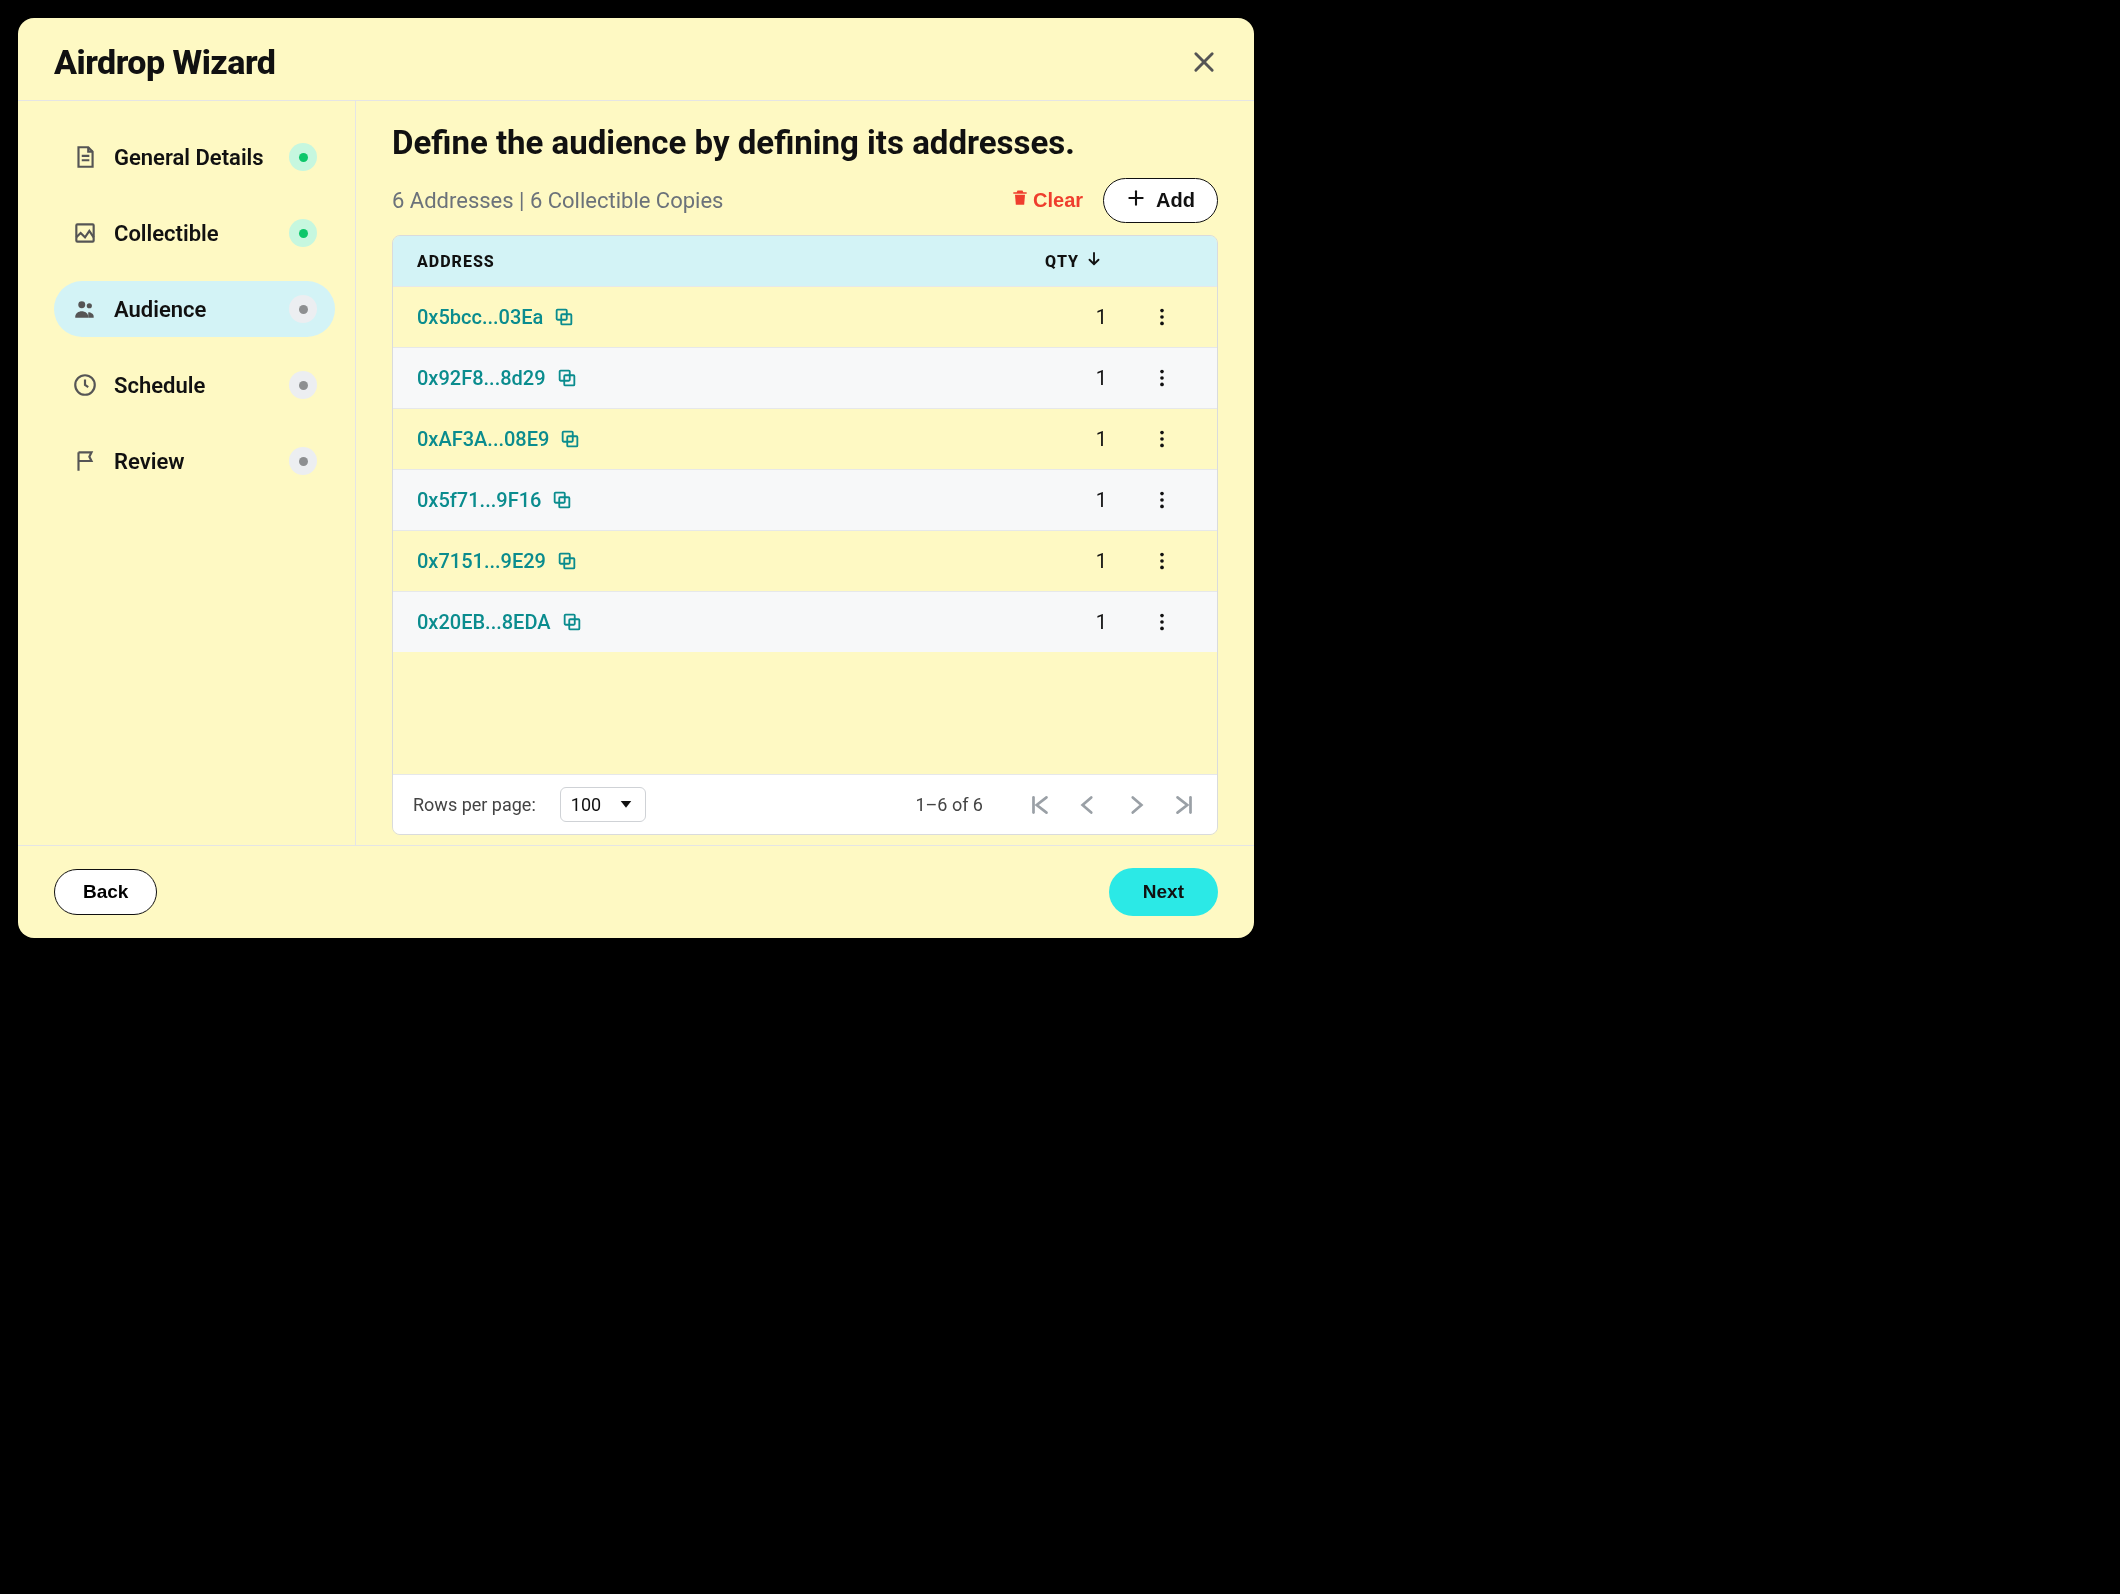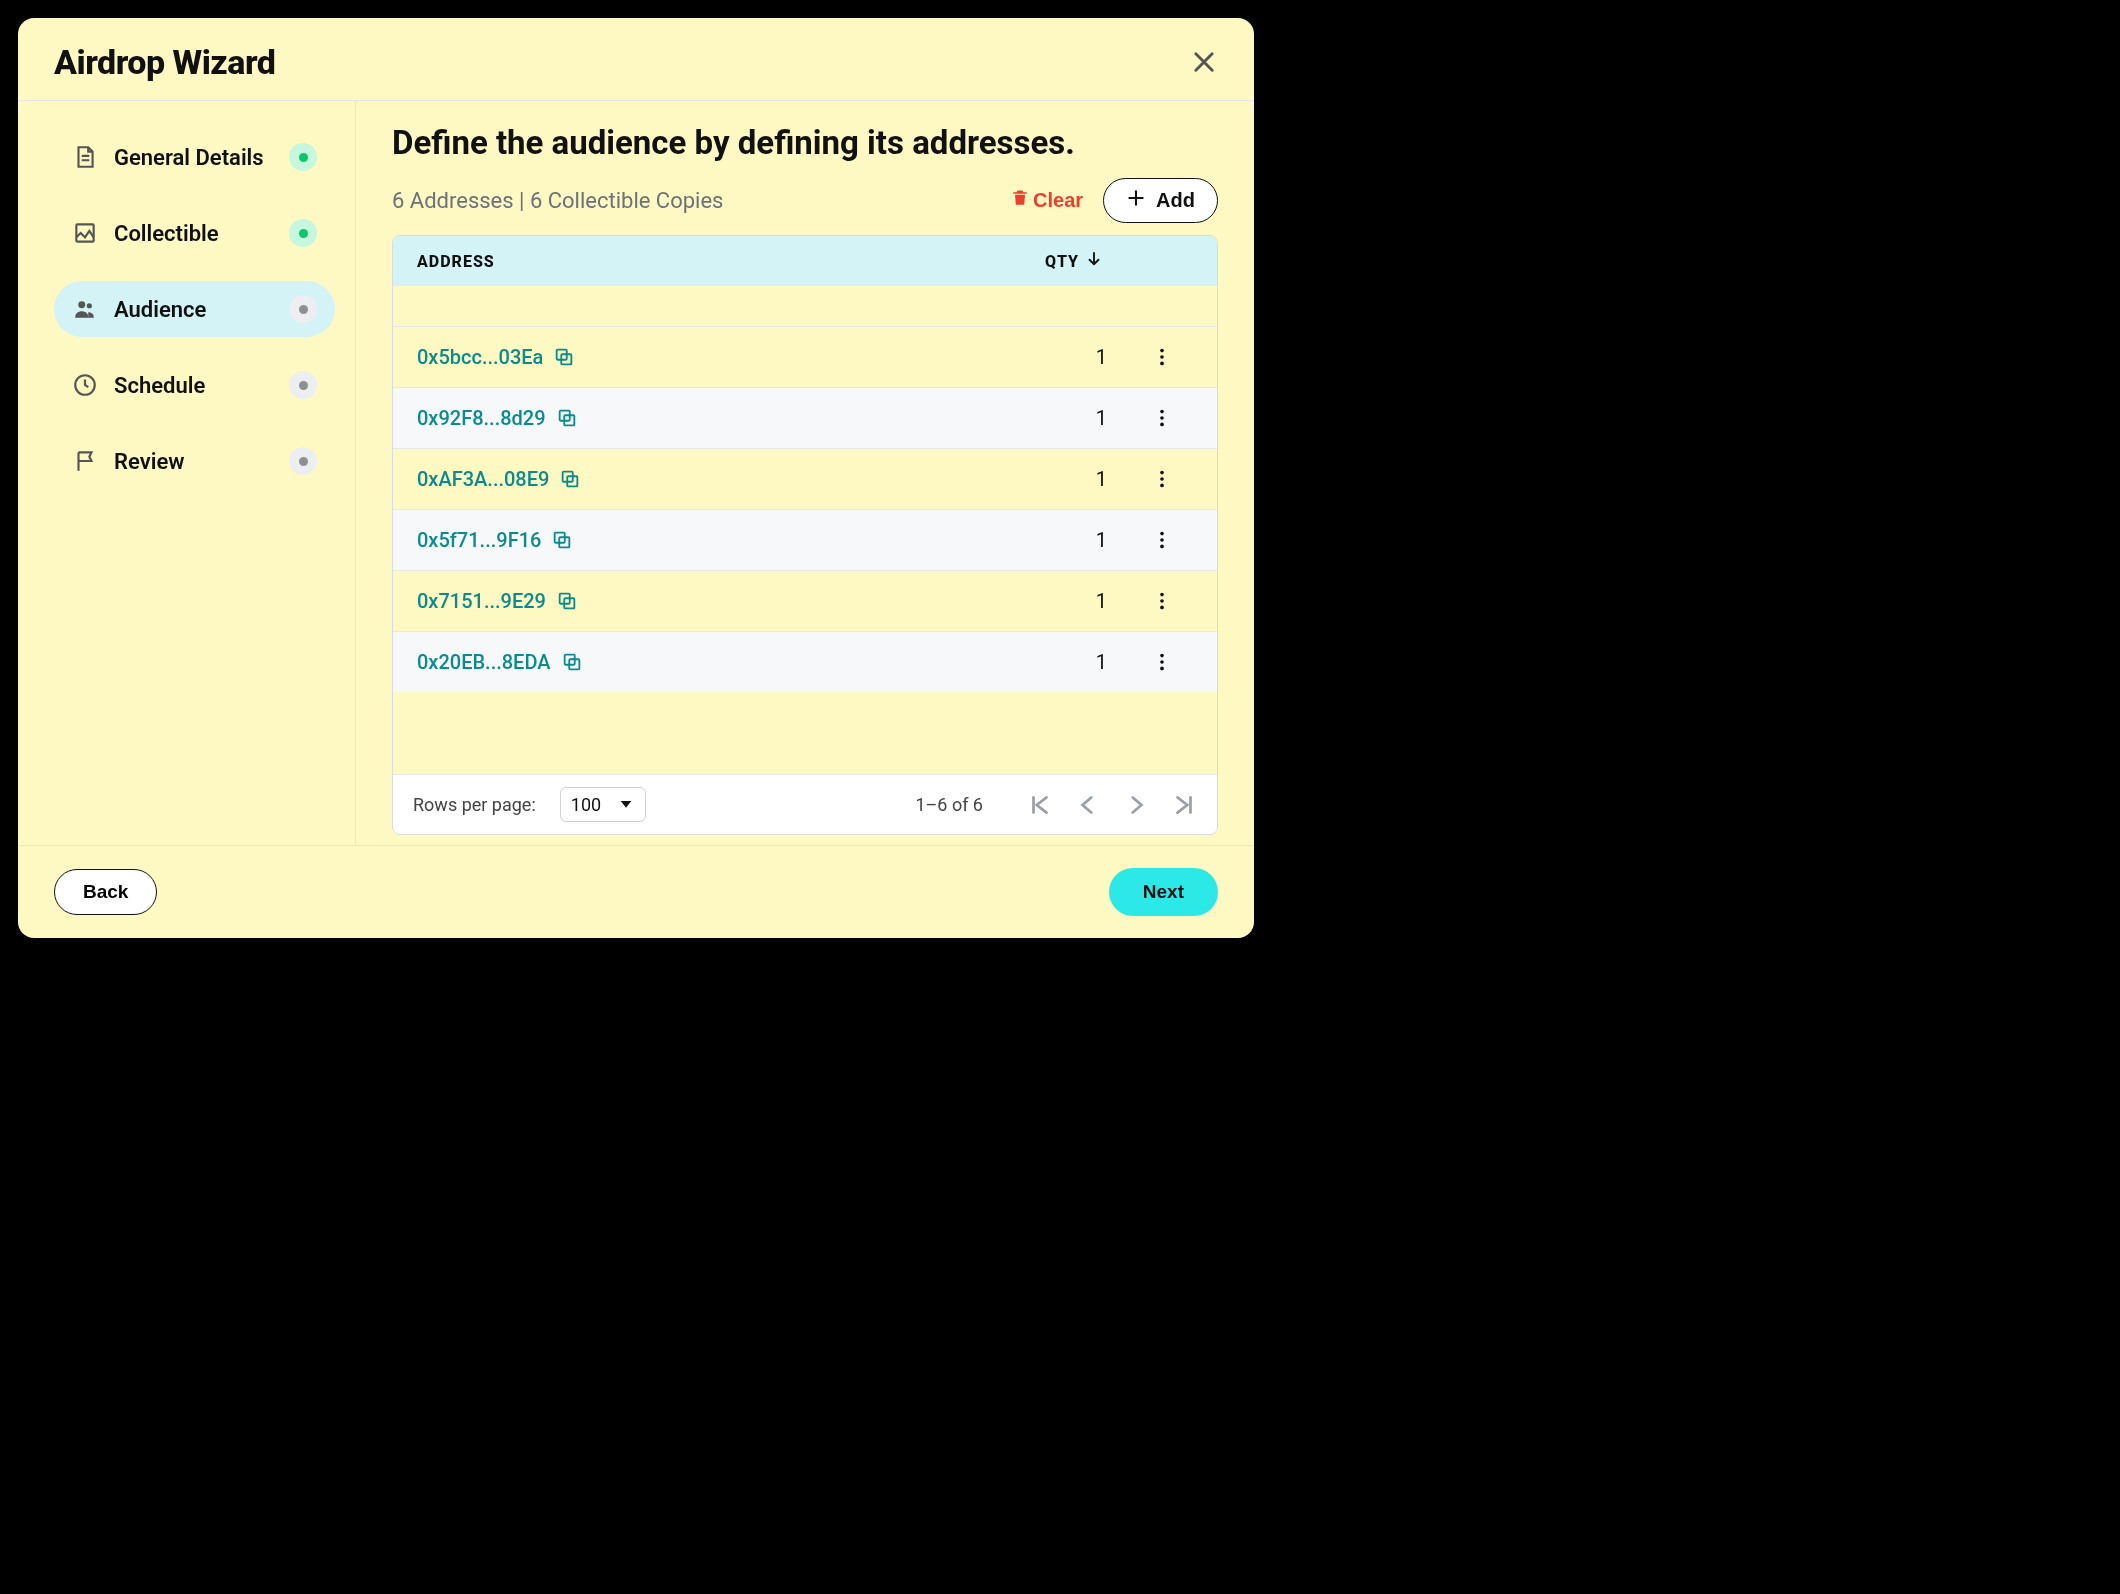--- a/index.html
+++ b/index.html
@@ -175,21 +175,20 @@
     letter-spacing: 1px;
     color: #111;
   }
   .table-head .qty-head {
     display: flex; align-items: center; gap: 6px; justify-content: flex-end;
   }
   .table-head .qty-head svg { width: 18px; height: 18px; }
   .rows {
     overflow-y: auto;
     flex: 1;
-    margin-top: 40px;
   }
   .rows::-webkit-scrollbar { width: 14px; }
   .rows::-webkit-scrollbar-track { background: #f0f0f0; }
   .rows::-webkit-scrollbar-thumb { background: #bfc3c7; border-radius: 8px; }
   .row {
     display: grid;
     grid-template-columns: 1fr 140px 90px;
     align-items: center;
     padding: 18px 10px 18px 24px;
     font-size: 20px;

